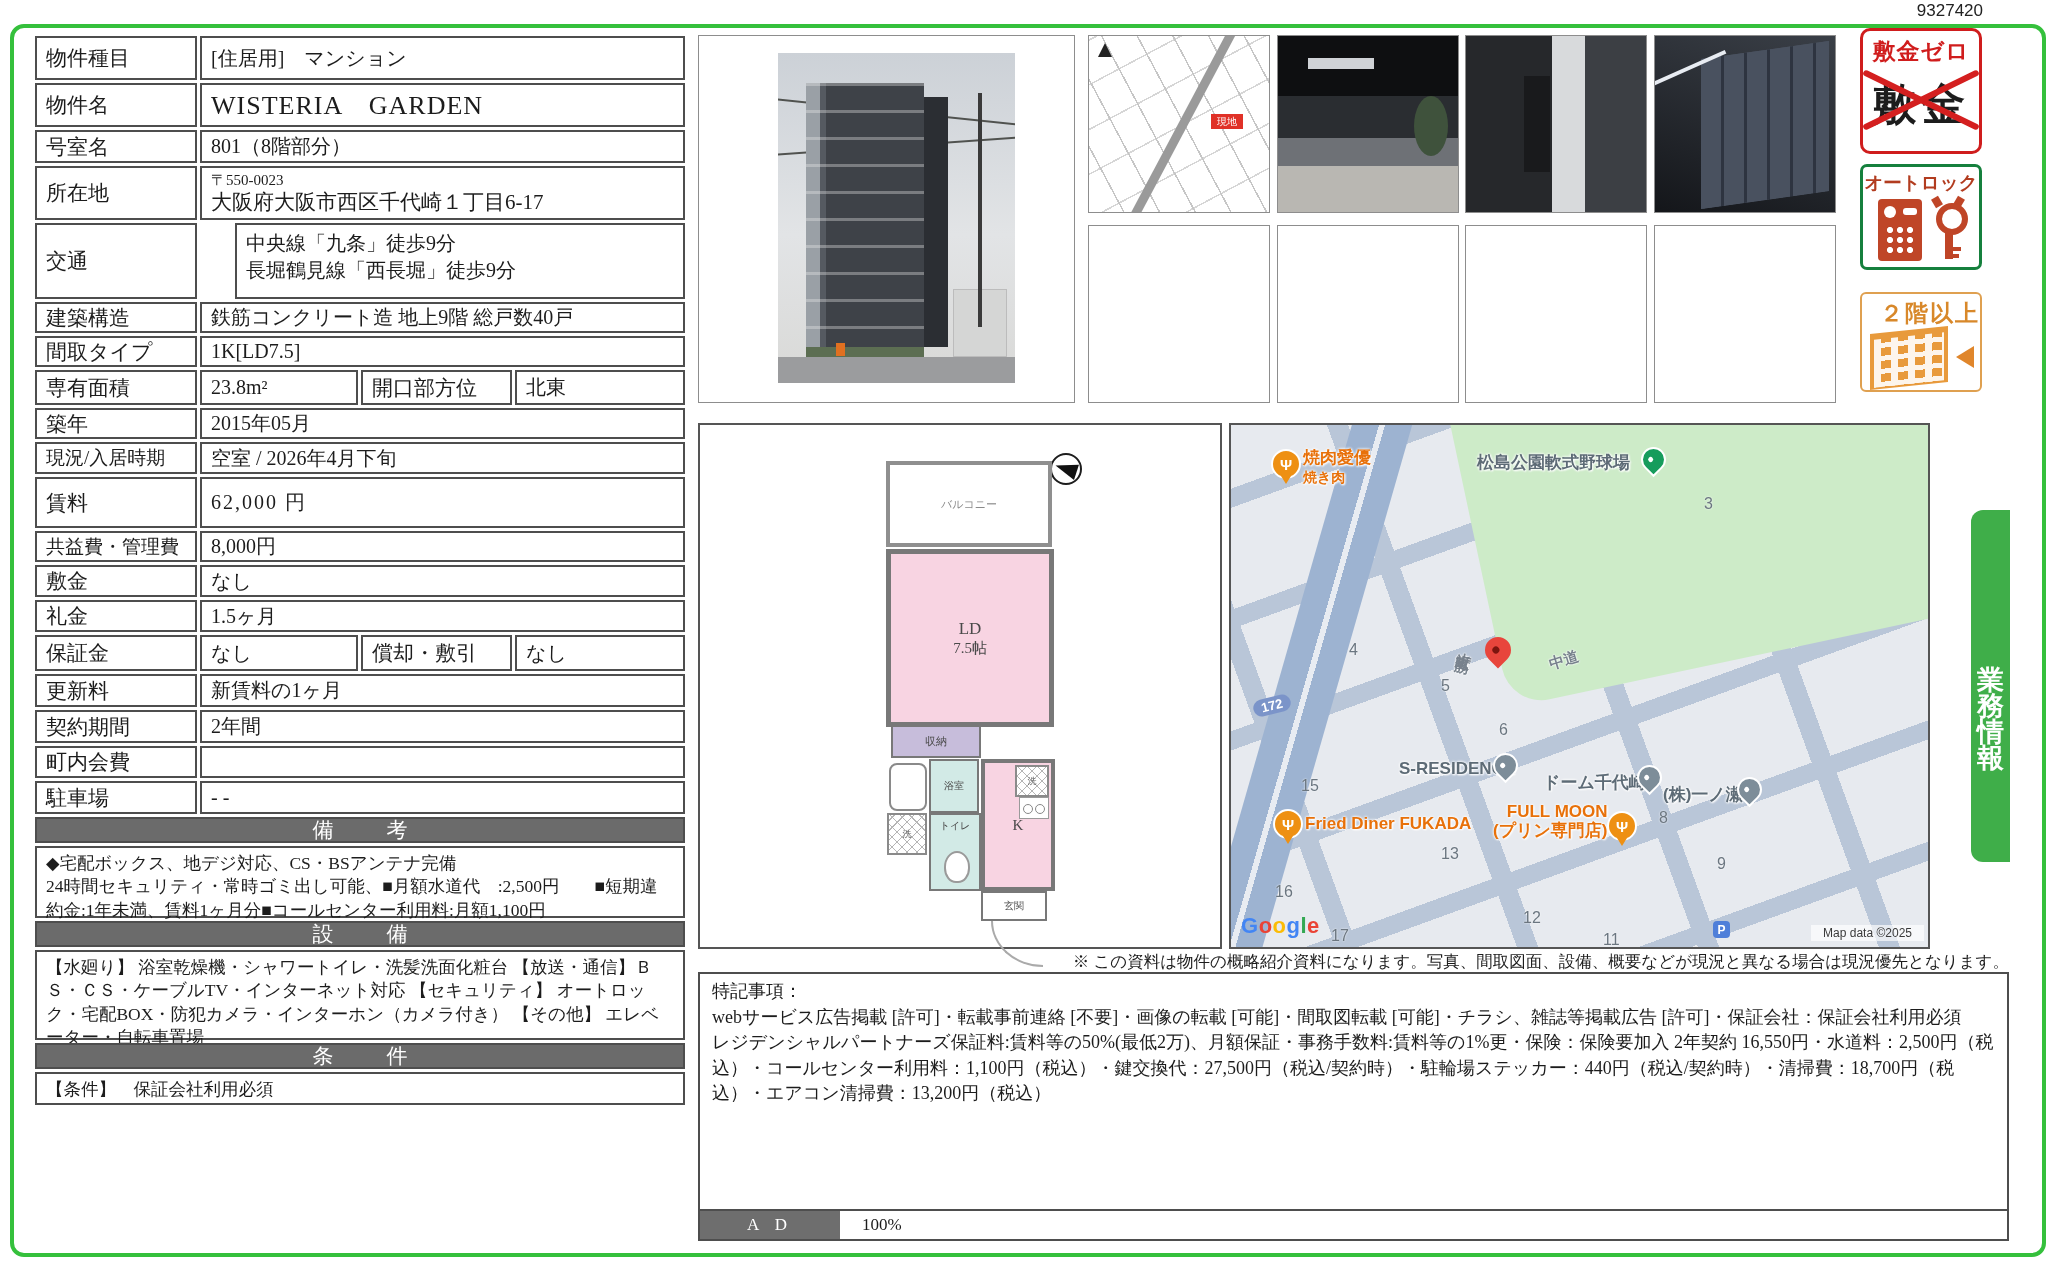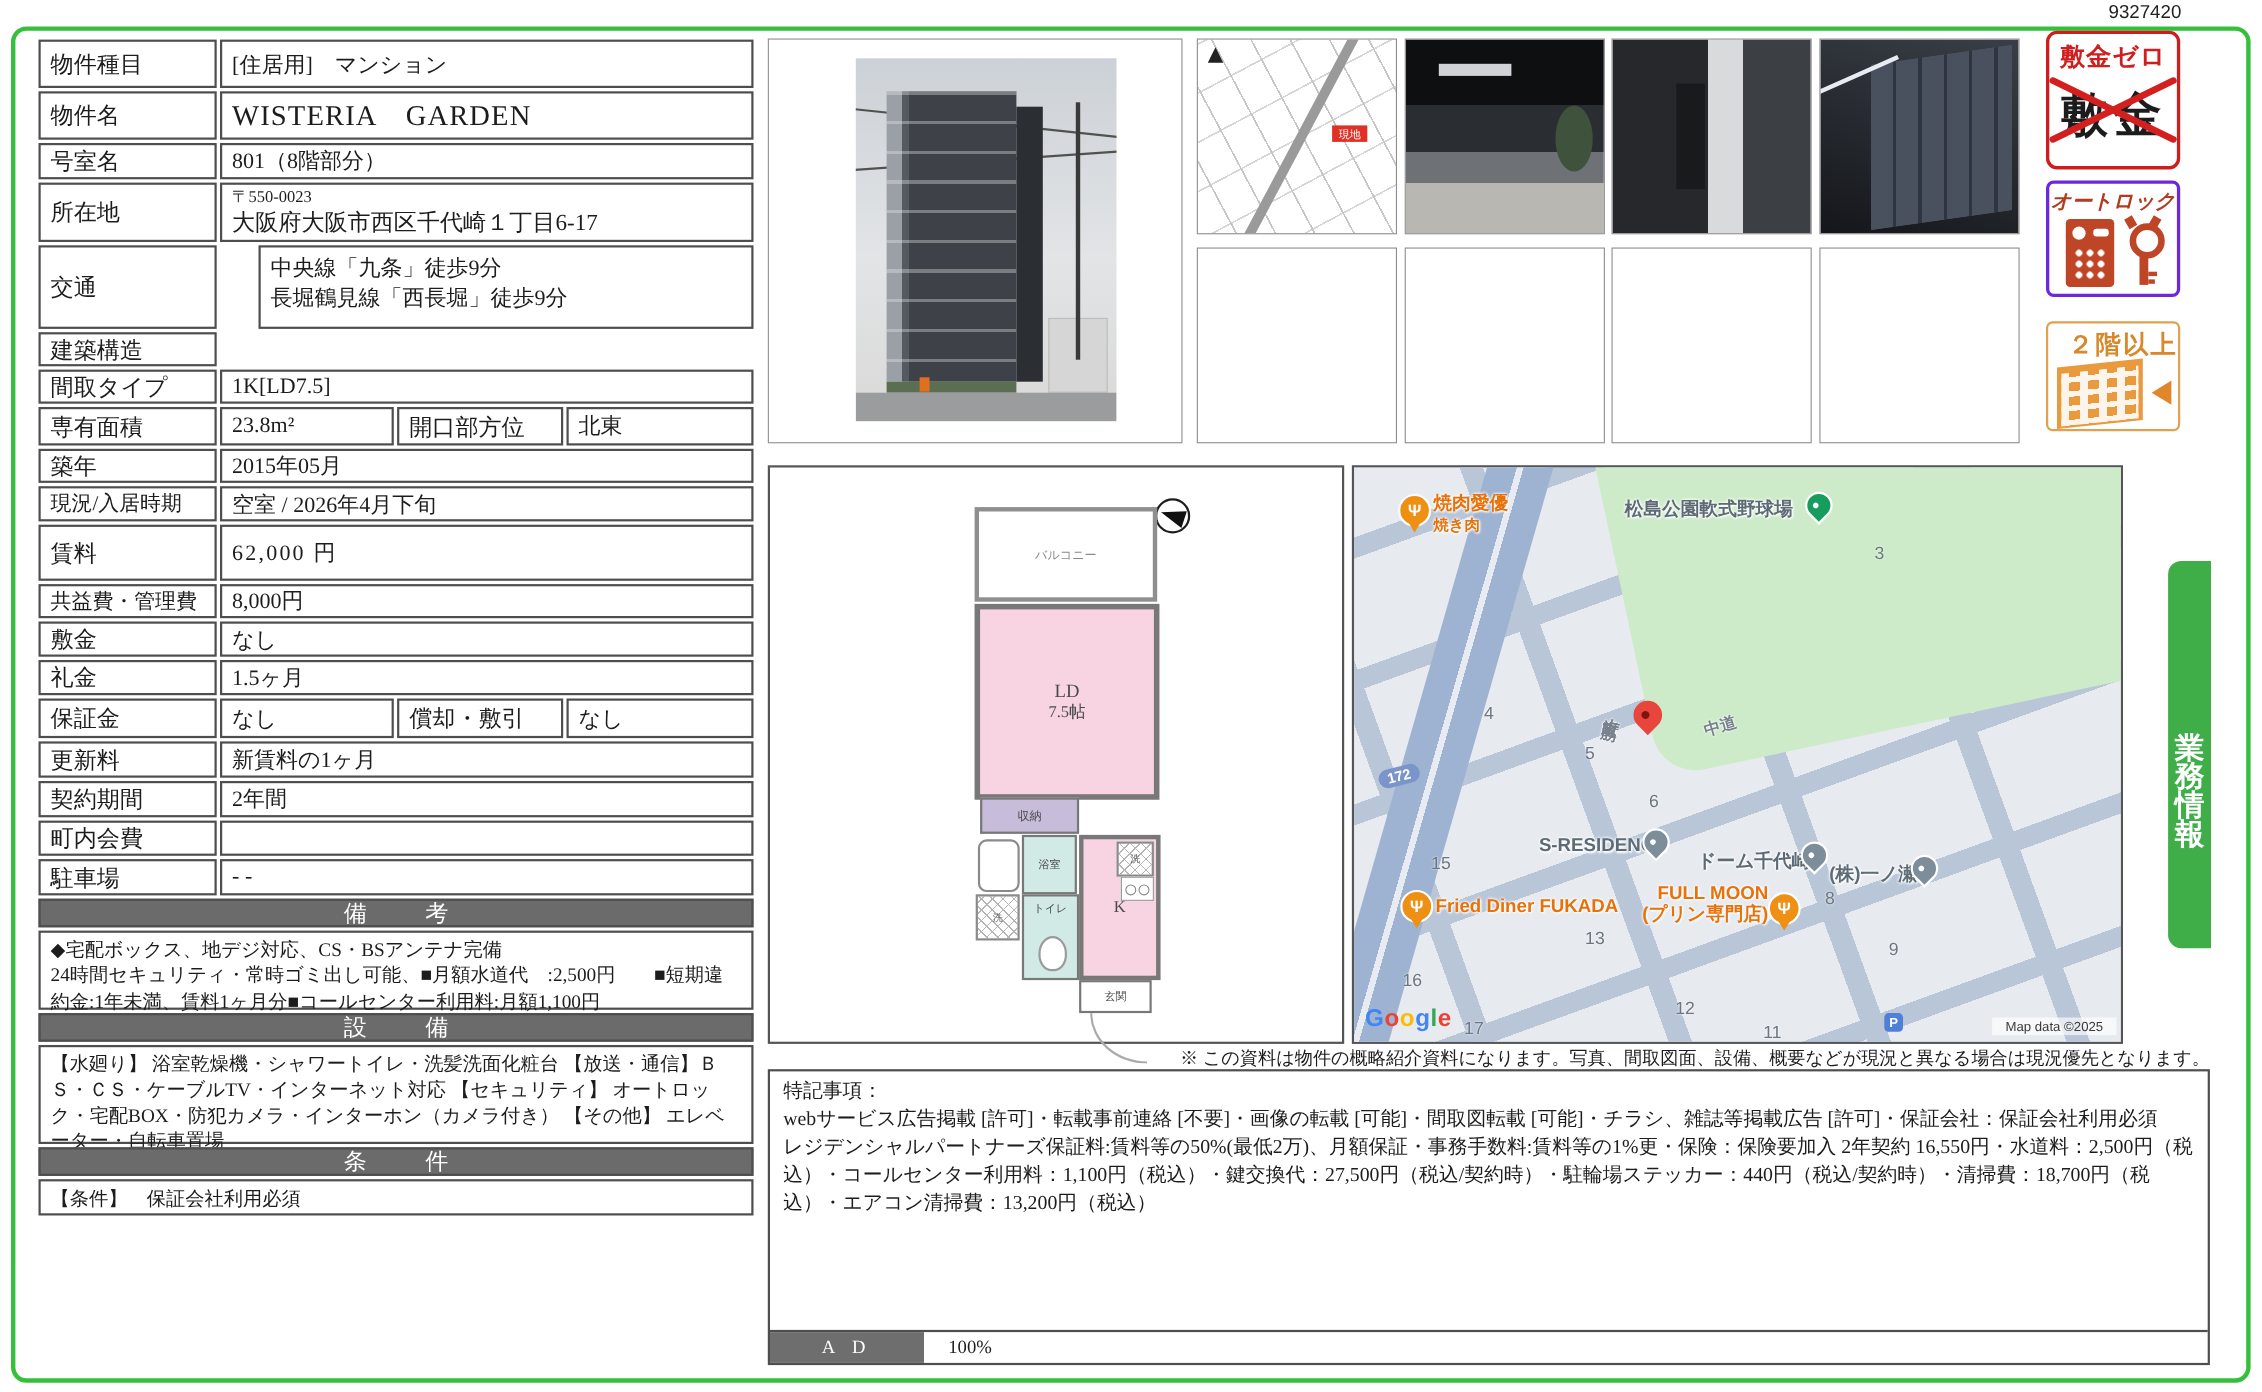--- a/index.html
+++ b/index.html
@@ -66,21 +66,21 @@
   
   .badge{position:absolute;left:1860px;width:122px;background:#fff;box-sizing:border-box;
          font-family:"Liberation Sans","DejaVu Sans",sans-serif;text-align:center;}
   .badge1{top:28px;height:126px;border:3px solid #cf1d1d;border-radius:10px;}
   .badge1-title{color:#d01d1d;font-weight:bold;font-size:23px;margin-top:5px;letter-spacing:1px;}
   .badge1-crossed{color:#1c1c1c;font-weight:bold;font-size:44px;letter-spacing:5px;margin-top:8px;
                   font-family:"Liberation Serif",serif;}
   .xbar{position:absolute;left:-6px;width:128px;height:6px;background:#d41f1f;border-radius:3px;}
   .xbar.a{top:66px;transform:rotate(26deg);}
   .xbar.b{top:66px;transform:rotate(-26deg);}
-  .badge2{top:164px;height:106px;border:3px solid #6d28d9;border-radius:7px;font-style:italic;}
+  .badge2{top:164px;height:106px;border:3px solid #15803d;border-radius:7px;}
   .badge2-title{color:#b23c1f;font-weight:bold;font-size:18.5px;margin-top:3px;}
   .b2-row{display:flex;justify-content:center;align-items:flex-start;gap:9px;margin-top:4px;}
   .interphone{width:44px;height:62px;background:#bf4527;border-radius:4px;position:relative;}
   .ip-cam{position:absolute;left:6px;top:7px;width:12px;height:12px;border-radius:50%;background:#fff;}
   .ip-slot{position:absolute;right:5px;top:9px;width:14px;height:7px;border-radius:3px;background:#fff;}
   .ip-dots{position:absolute;left:7px;bottom:6px;width:30px;height:30px;
            background:radial-gradient(circle,#fff 2.8px,rgba(0,0,0,0) 3.2px) 0 0/10px 10px;}
   .keyicon{position:relative;width:34px;height:64px;}
   .key-head{position:absolute;left:5px;top:4px;width:20px;height:20px;border:6px solid #bf4527;border-radius:50%;}
   .key-ear-l{position:absolute;left:2px;top:-2px;width:8px;height:10px;background:#bf4527;transform:rotate(-30deg);}
@@ -205,20 +205,21 @@
         <span class="addr">大阪府大阪市西区千代崎１丁目6-17</span>
       </div>
     </div>
     <div class="trow" style="height:76px">
       <div class="cell lab">交通</div>
       <div class="cell val pre top-align">中央線「九条」徒歩9分
 長堀鶴見線「西長堀」徒歩9分</div>
     </div>
     <div class="trow" style="height:31px">
       <div class="cell lab">建築構造</div>
+      <div class="cell val">鉄筋コンクリート造 地上9階 総戸数40戸</div>
     </div>
     <div class="trow" style="height:31px">
       <div class="cell lab">間取タイプ</div>
       <div class="cell val">1K[LD7.5]</div>
     </div>
     <div class="trow" style="height:35px">
       <div class="cell lab">専有面積</div>
       <div class="cell val w158">23.8m²</div>
       <div class="cell lab w165">開口部方位</div>
       <div class="cell val">北東</div>

